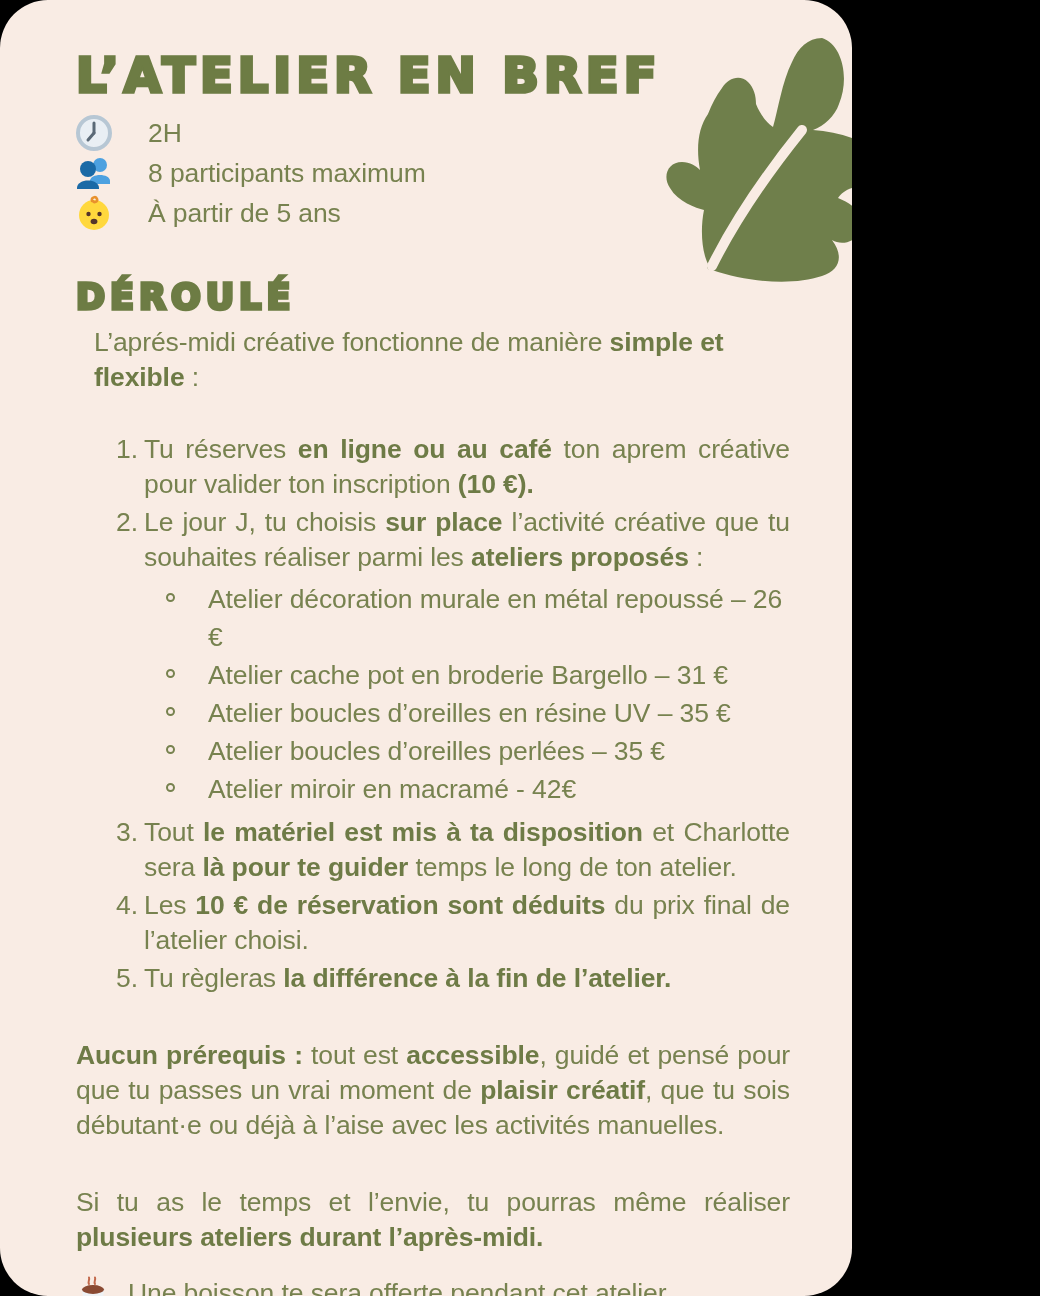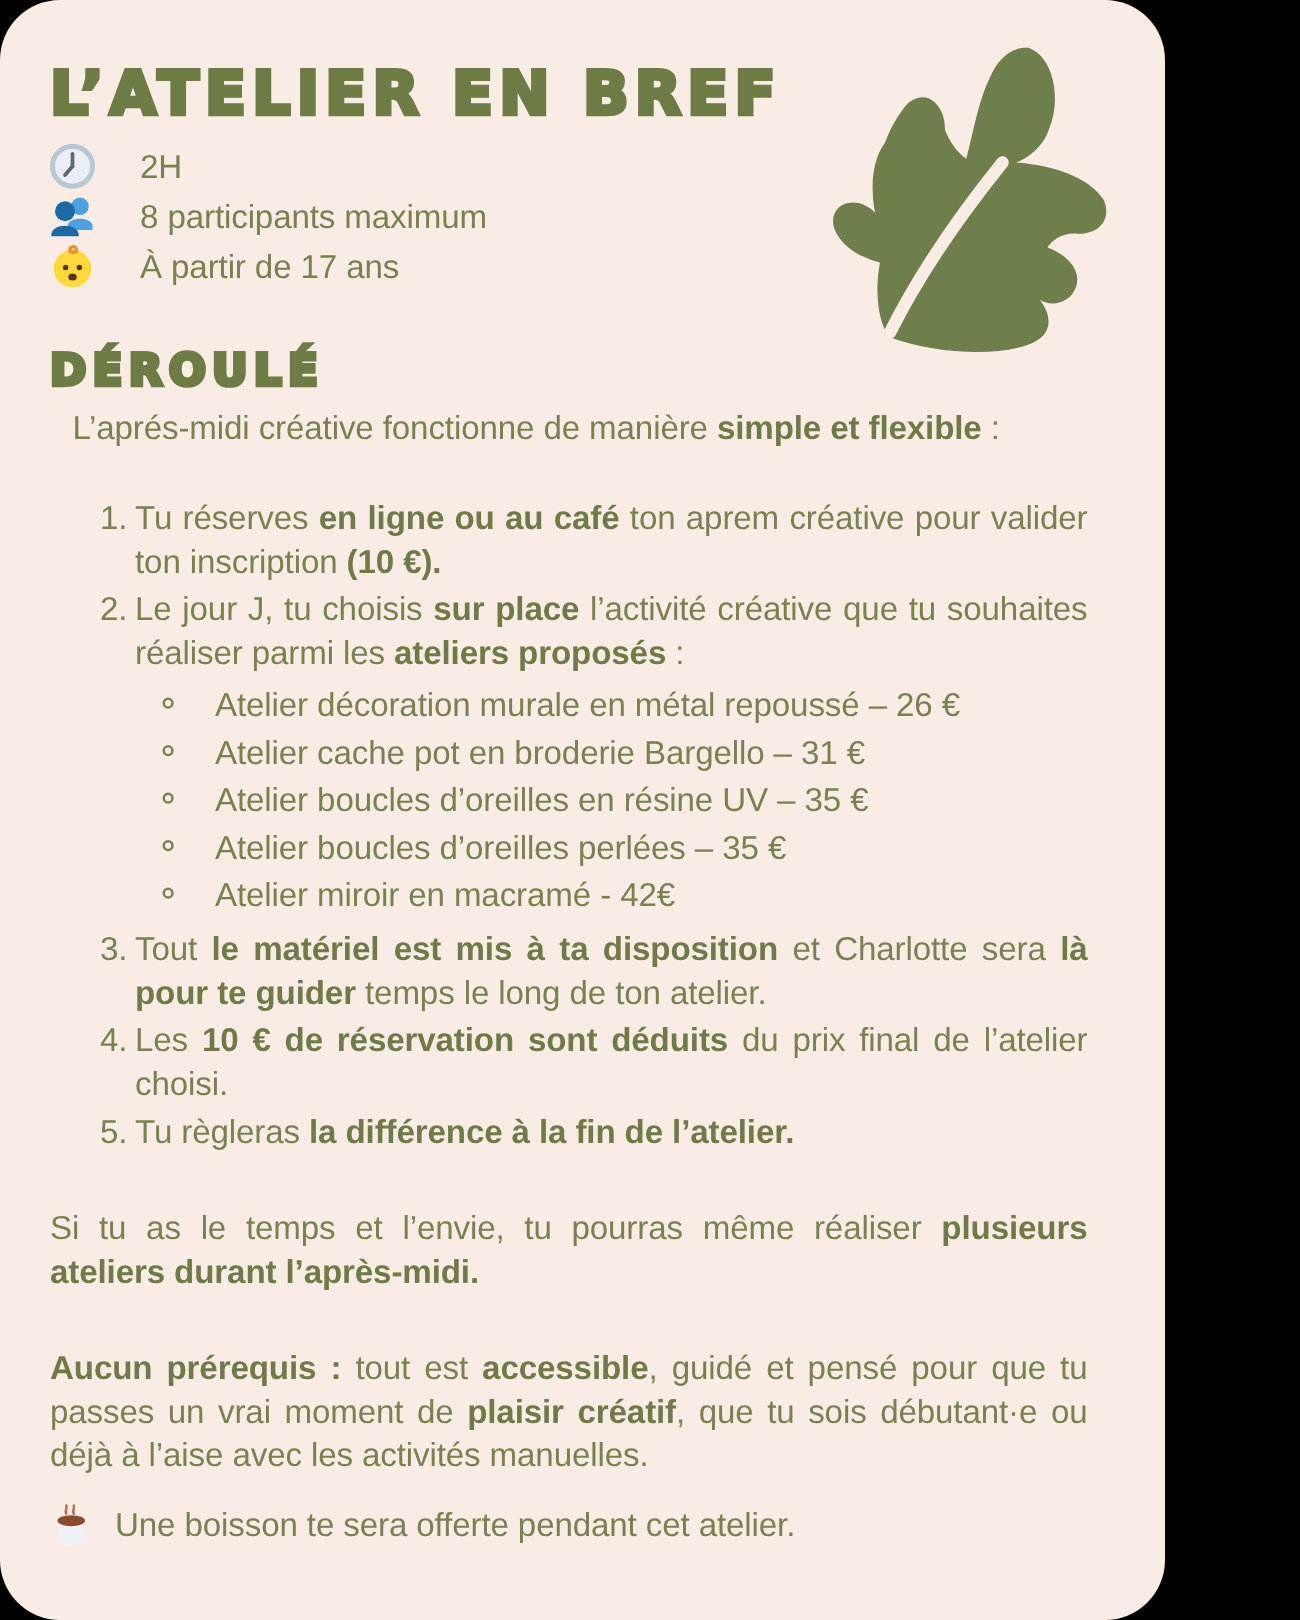--- a/index.html
+++ b/index.html
@@ -8,25 +8,25 @@
     --heading: #6d7c44;
     --text: #77824f;
     --leaf: #6f7f4b;
   }
   * { box-sizing: border-box; }
   html, body { margin: 0; padding: 0; width: 1040px; height: 1296px; }
   body { background: var(--bg); font-family: "Liberation Sans", sans-serif; }
 
   .card {
     position: relative;
-    width: 932px;
+    width: 852px;
     height: 1296px;
     background: var(--card);
     border-radius: 48px;
-    padding: 50px 62px 40px 40px;
+    padding: 50px 62px 40px 76px;
     color: var(--text);
     overflow: hidden;
   }
 
   
   .bubble {
     font-family: "DejaVu Sans", sans-serif;
     font-weight: 900;
     color: var(--heading);
     -webkit-text-stroke: 3.5px var(--heading);
@@ -159,21 +159,21 @@
     <div class="fact">
       <span class="icon">
         <svg viewBox="0 0 36 36">
           <circle cx="18" cy="20" r="15" fill="#ffd83d"></circle>
           <path d="M 16 6 C 15 2, 20 1, 21 4 C 22 7, 18 8, 17 6" fill="none" stroke="#e8912d" stroke-width="2.6" stroke-linecap="round"></path>
           <circle cx="12.5" cy="19" r="2.2" fill="#54342a"></circle>
           <circle cx="23.5" cy="19" r="2.2" fill="#54342a"></circle>
           <ellipse cx="18" cy="26.5" rx="3.4" ry="2.8" fill="#54342a"></ellipse>
         </svg>
       </span>
-      <span class="body-text">À partir de 17 ans</span>
+      <span class="body-text">À partir de 5 ans</span>
     </div>
   </div>
 
   <h2 class="bubble">DÉROULÉ</h2>
 
   <p class="intro body-text"><span>L’aprés-midi créative fonctionne de manière </span><b>simple et flexible</b><span> :</span></p>
 
   <div class="steps body-text">
 
     <div class="step">
@@ -204,22 +204,22 @@
       <div class="stext just"><span> Les </span><b>10 € de réservation sont déduits</b><span> du prix final de l’atelier choisi.</span></div>
     </div>
 
     <div class="step">
       <span class="num">5.</span>
       <div class="stext just"><span> Tu règleras </span><b>la différence à la fin de l’atelier.</b></div>
     </div>
 
   </div>
 
+  <p class="para body-text just"><b>Aucun prérequis :</b><span> tout est </span><b>accessible</b><span>, guidé et pensé pour que tu passes un vrai moment de </span><b>plaisir créatif</b><span>, que tu sois débutant·e ou déjà à l’aise avec les activités manuelles.</span></p>
   <p class="para body-text just"><span>Si tu as le temps et l’envie, tu pourras même réaliser </span><b>plusieurs ateliers durant l’après-midi.</b></p>
-  <p class="para body-text just"><b>Aucun prérequis :</b><span> tout est </span><b>accessible</b><span>, guidé et pensé pour que tu passes un vrai moment de </span><b>plaisir créatif</b><span>, que tu sois débutant·e ou déjà à l’aise avec les activités manuelles.</span></p>
 
   <div class="footer-note body-text">
     <span class="icon">
       <svg viewBox="0 0 36 36">
         <ellipse cx="17" cy="30" rx="13" ry="4" fill="#eef2f5"></ellipse>
         <path d="M 6 14 L 28 14 L 26.5 28 C 26.3 30.5, 8 30.5, 7.5 28 Z" fill="#eef2f5"></path>
         <ellipse cx="17" cy="14.5" rx="11" ry="4.4" fill="#8a4a32"></ellipse>
         <path d="M 13 9 C 11.5 6.5, 14 5, 13 2.5" fill="none" stroke="#c2684a" stroke-width="2" stroke-linecap="round"></path>
         <path d="M 19 9 C 17.5 6.5, 20 5, 19 2.5" fill="none" stroke="#c2684a" stroke-width="2" stroke-linecap="round"></path>
       </svg>

